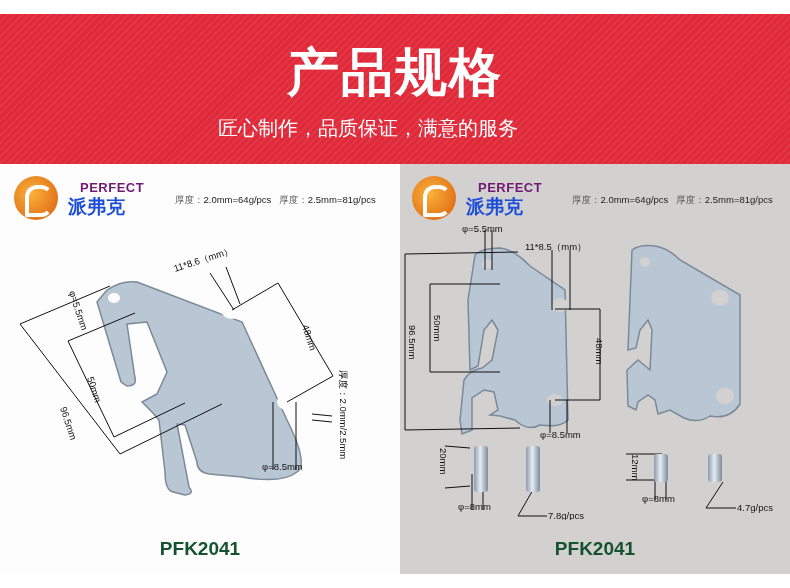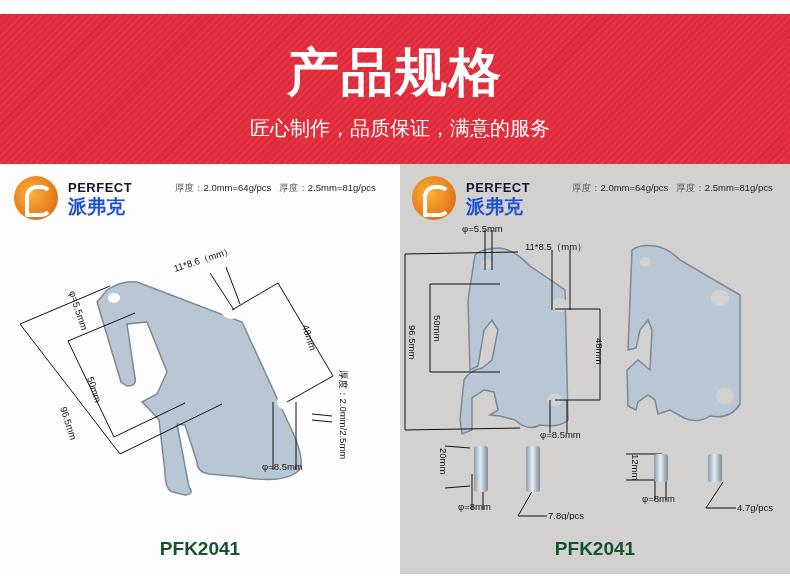--- a/index.html
+++ b/index.html
@@ -3,33 +3,33 @@
 <meta charset="utf-8">
 <style>
   html, body { margin: 0; padding: 0; }
   body { width: 790px; height: 588px; background: #ffffff; position: relative; overflow: hidden; font-family: "Liberation Sans", "DejaVu Sans", sans-serif; }
   .banner {
     position: absolute; left: 0; top: 14px; width: 790px; height: 150px;
     background-color: #e02a3a;
     background-image: repeating-linear-gradient(135deg, rgba(255,255,255,0.06) 0px, rgba(255,255,255,0.06) 2px, rgba(0,0,0,0) 2px, rgba(0,0,0,0) 5px);
   }
   .banner-title { position: absolute; left: 0; width: 790px; top: 28px; text-align: center; color: #fff; font-family: "DejaVu Sans", sans-serif; font-weight: bold; font-size: 52px; letter-spacing: 2px; line-height: 60px; }
-  .banner-sub { position: absolute; left: 0; width: 736px; top: 100px; text-align: center; color: #fff; font-family: "DejaVu Sans", sans-serif; font-size: 20px; line-height: 28px; padding-left: 32px; }
+  .banner-sub { position: absolute; left: 0; width: 736px; top: 100px; text-align: center; color: #fff; font-family: "DejaVu Sans", sans-serif; font-size: 20px; line-height: 28px; }
 
   .panel { position: absolute; top: 164px; height: 410px; overflow: hidden; }
   .panel.left { left: 0; width: 400px; background: #fdfdfd; }
   .panel.right { left: 400px; width: 390px; background: #d3d1d0; }
 
   .logo { position: absolute; top: 12px; display: flex; align-items: center; }
   .logo-mark { width: 44px; height: 44px; border-radius: 50%; background: radial-gradient(circle at 40% 40%, #f9b23b, #e4761a 70%); position: relative; }
   .logo-mark::after { content: ""; position: absolute; left: 11px; top: 9px; width: 20px; height: 24px; border: 4px solid #fff; border-right-color: transparent; border-radius: 12px 12px 12px 2px; }
   .logo-text { margin-left: 10px; line-height: 1; }
-  .logo-en { font-weight: bold; font-size: 13px; color: #0f172a; letter-spacing: 0.5px; }
+  .logo-en { font-weight: bold; font-size: 13px; color: #701a75; letter-spacing: 0.5px; margin-left: 12px; }
   .logo-cn { font-weight: bold; font-size: 19px; color: #1d4ed8; margin-top: 3px; font-family: "DejaVu Sans", sans-serif; }
-  .spec { position: absolute; top: 18px; font-size: 9.5px; color: #222; white-space: nowrap; }
+  .spec { position: absolute; top: 30px; font-size: 9.5px; color: #222; white-space: nowrap; }
   .spec .lbl { font-family: "DejaVu Serif", serif; color: #555; }
   .spec .gap { display: inline-block; width: 8px; }
 
   .product { position: absolute; }
   .plate { fill: #b9c6d3; stroke: #7b8a99; stroke-width: 1.5; }
   .hole { fill: #fdfdfd; }
   .right .hole { fill: #d3d1d0; }
   .dim { stroke: #111; stroke-width: 1; fill: none; }
   .dimtxt { font-size: 9.5px; fill: #111; font-family: "Liberation Sans", sans-serif; }
 

